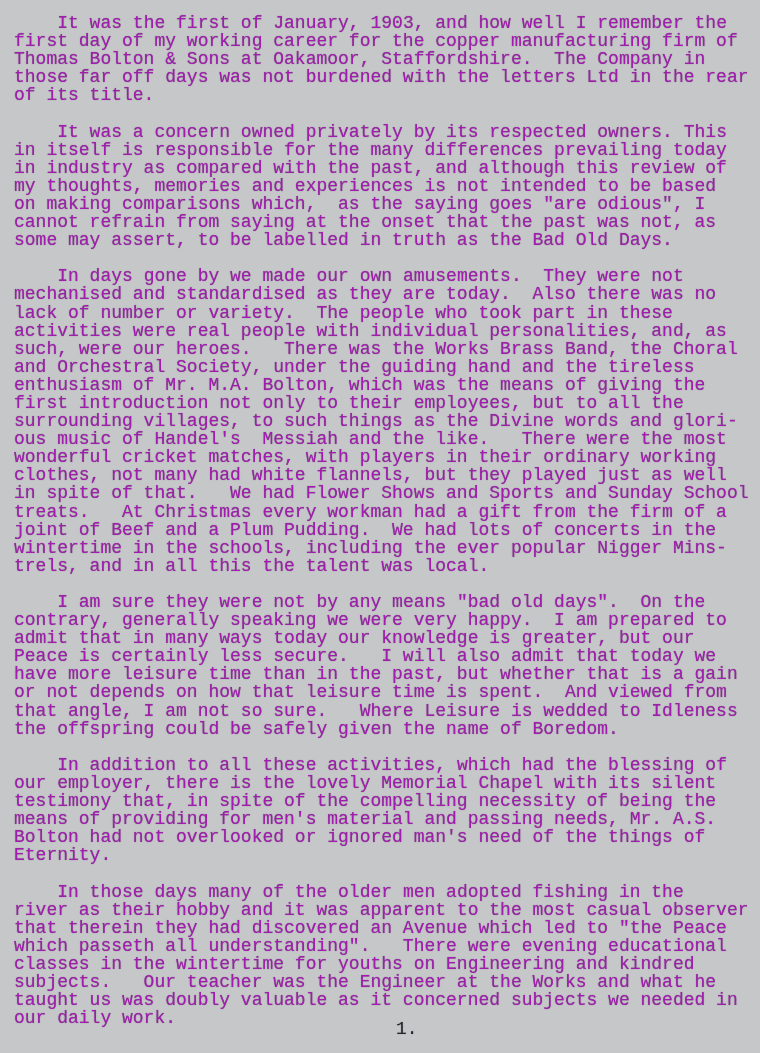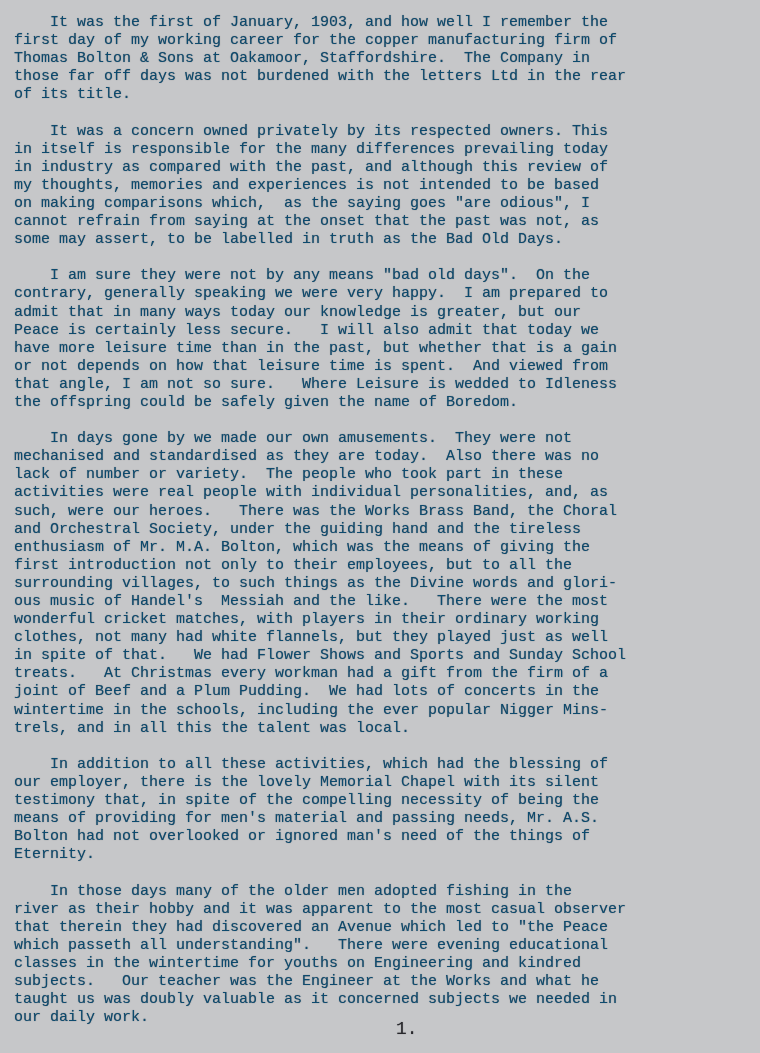--- a/index.html
+++ b/index.html
@@ -24,22 +24,22 @@
       radial-gradient(ellipse 45% 18% at 85% 100%, rgba(210,204,190,0.45), rgba(210,204,190,0) 70%),
       radial-gradient(ellipse 80% 50% at 30% 55%, rgba(204,205,208,0.55), rgba(204,205,208,0) 85%),
       linear-gradient(176deg, #cccccе 0%, #cacbcd 30%, #c6c7c9 60%, #bfc0c3 88%, #b7b8bb 100%);
     background-color: #c6c7c9;
   }
   .text-block {
     position: absolute;
     left: 14px;
     top: 14px;
     right: 10px;
-    color: #0c4a6e;
-    font-size: 15px;
+    color: #a21caf;
+    font-size: 18px;
     line-height: 18.1px;
     letter-spacing: 0px;
     text-shadow: 0 0 1px rgba(40,40,46,0.55);
   }
   .para {
     margin: 0 0 18.1px 0;
     white-space: pre-wrap;
   }
   .page-number {
     position: absolute;
@@ -61,45 +61,45 @@
 Thomas Bolton &amp; Sons at Oakamoor, Staffordshire.  The Company in
 those far off days was not burdened with the letters Ltd in the rear
 of its title.</p>
       <p class="para">    It was a concern owned privately by its respected owners. This
 in itself is responsible for the many differences prevailing today
 in industry as compared with the past, and although this review of
 my thoughts, memories and experiences is not intended to be based
 on making comparisons which,  as the saying goes "are odious", I
 cannot refrain from saying at the onset that the past was not, as
 some may assert, to be labelled in truth as the Bad Old Days.</p>
-      <p class="para">    I am sure they were not by any means "bad old days".  On the
-contrary, generally speaking we were very happy.  I am prepared to
-admit that in many ways today our knowledge is greater, but our
-Peace is certainly less secure.   I will also admit that today we
-have more leisure time than in the past, but whether that is a gain
-or not depends on how that leisure time is spent.  And viewed from
-that angle, I am not so sure.   Where Leisure is wedded to Idleness
-the offspring could be safely given the name of Boredom.</p>
       <p class="para">    In days gone by we made our own amusements.  They were not
 mechanised and standardised as they are today.  Also there was no
 lack of number or variety.  The people who took part in these
 activities were real people with individual personalities, and, as
 such, were our heroes.   There was the Works Brass Band, the Choral
 and Orchestral Society, under the guiding hand and the tireless
 enthusiasm of Mr. M.A. Bolton, which was the means of giving the
 first introduction not only to their employees, but to all the
 surrounding villages, to such things as the Divine words and glori-
 ous music of Handel's  Messiah and the like.   There were the most
 wonderful cricket matches, with players in their ordinary working
 clothes, not many had white flannels, but they played just as well
 in spite of that.   We had Flower Shows and Sports and Sunday School
 treats.   At Christmas every workman had a gift from the firm of a
 joint of Beef and a Plum Pudding.  We had lots of concerts in the
 wintertime in the schools, including the ever popular Nigger Mins-
 trels, and in all this the talent was local.</p>
+      <p class="para">    I am sure they were not by any means "bad old days".  On the
+contrary, generally speaking we were very happy.  I am prepared to
+admit that in many ways today our knowledge is greater, but our
+Peace is certainly less secure.   I will also admit that today we
+have more leisure time than in the past, but whether that is a gain
+or not depends on how that leisure time is spent.  And viewed from
+that angle, I am not so sure.   Where Leisure is wedded to Idleness
+the offspring could be safely given the name of Boredom.</p>
       <p class="para">    In addition to all these activities, which had the blessing of
 our employer, there is the lovely Memorial Chapel with its silent
 testimony that, in spite of the compelling necessity of being the
 means of providing for men's material and passing needs, Mr. A.S.
 Bolton had not overlooked or ignored man's need of the things of
 Eternity.</p>
       <p class="para">    In those days many of the older men adopted fishing in the
 river as their hobby and it was apparent to the most casual observer
 that therein they had discovered an Avenue which led to "the Peace
 which passeth all understanding".   There were evening educational

